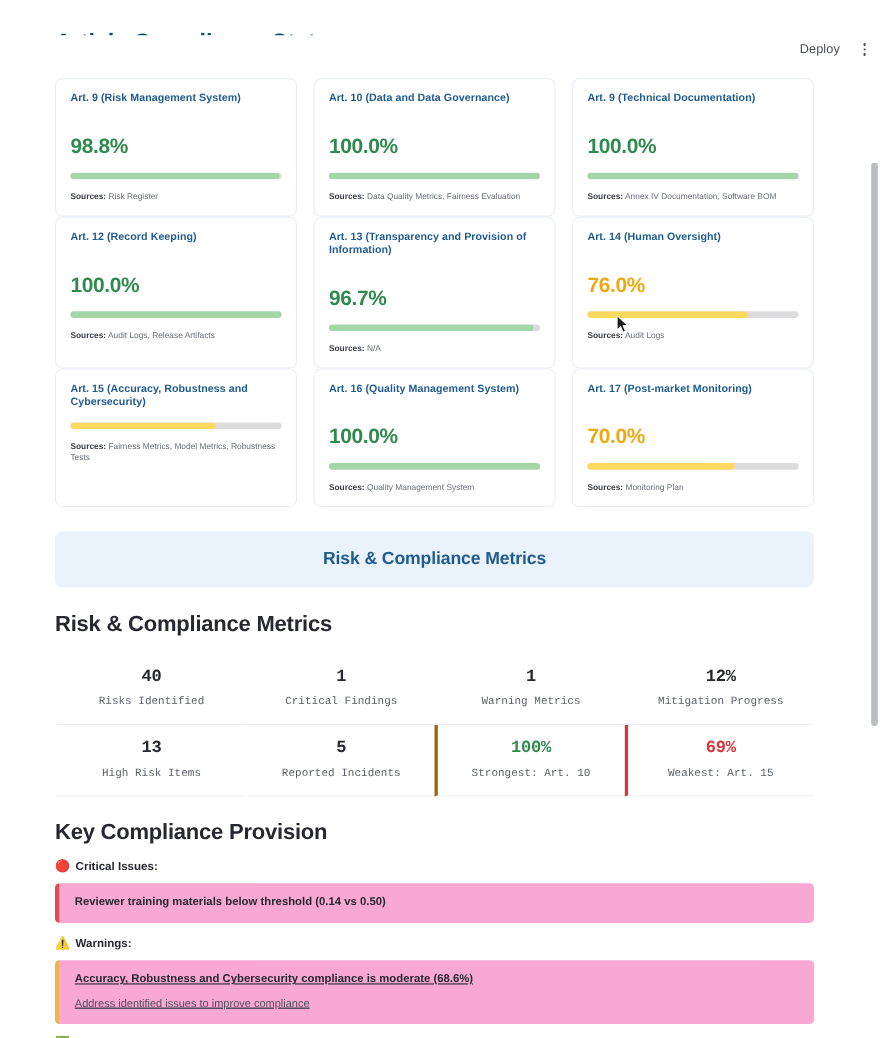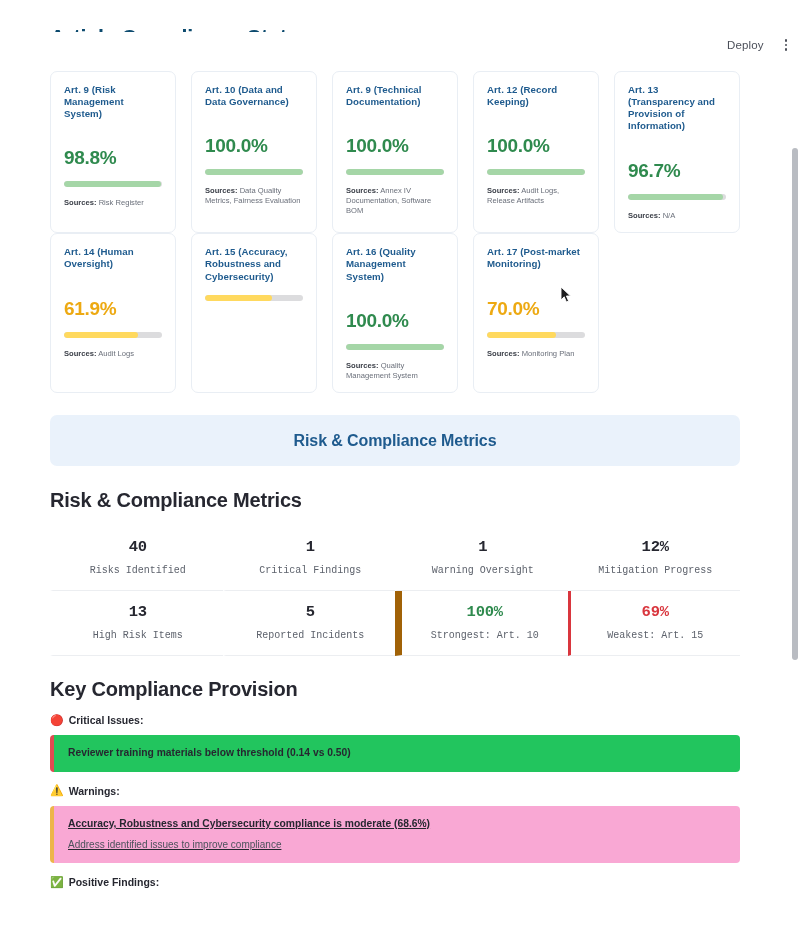--- a/index.html
+++ b/index.html
@@ -71,21 +71,21 @@
     font-size: 20px;
     font-weight: 700;
     color: #262730;
     letter-spacing: -0.2px;
   }
 
   
   .cards-wrap {
     margin-top: 20px;
     display: grid;
-    grid-template-columns: repeat(5, 1fr);
+    grid-template-columns: repeat(3, 1fr);
     column-gap: 15px;
     row-gap: 0px;
   }
   .acard {
     border: 1px solid #e9eef4;
     border-radius: 7px;
     background: #ffffff;
     padding: 12px 13px 12px 13px;
     min-height: 95px;
     display: flex;
@@ -152,21 +152,21 @@
     row-gap: 0;
   }
   .metric {
     padding: 12px 6px 14px 6px;
     text-align: center;
     border-bottom: 1px solid #eceef1;
     position: relative;
     font-family: Liberation Mono, monospace;
   }
   .metric.accent-left { border-left: 3px solid transparent; }
-  .metric.accent-green { border-left: 7px solid #a16207; }
+  .metric.accent-green { border-left: 3px solid #a16207; }
   .metric.accent-red   { border-left: 3px solid #d9363e; }
   .metric-value {
     font-size: 15.5px;
     font-weight: 700;
     color: #262730;
     letter-spacing: -0.2px;
   }
   .metric-value.green { color: #2f8a4e; }
   .metric-value.red   { color: #d9363e; }
   .metric-label {
@@ -199,21 +199,21 @@
     font-weight: 700;
     color: #262730;
     line-height: 1.3;
   }
   .finding-desc {
     margin-top: 8px;
     font-size: 10px;
     color: #4d525c;
     line-height: 1.3;
   }
-  .f-critical { background: #22c55e; border-left: 4px solid #e14b52; }
+  .f-critical { background: #f9a8d4; border-left: 4px solid #e14b52; }
   .f-warning  { background: #f9a8d4; border-left: 4px solid #edb54a; text-decoration: underline; }
 
   
   .scrollbar-track {
     position: absolute;
     top: 0; right: 0;
     width: 9px;
     height: 944px;
     background: transparent;
     z-index: 40;
@@ -292,31 +292,32 @@
         <div class="acard">
           <div class="acard-title">Art. 13 (Transparency and Provision of Information)</div>
           <div class="acard-value v-green">96.7%</div>
           <div class="bar-track">
             <div class="bar-fill f-green" style="width: 96.7%;"></div>
           </div>
           <div class="acard-src"><b>Sources:</b> <span>N/A</span></div>
         </div>
         <div class="acard">
           <div class="acard-title">Art. 14 (Human Oversight)</div>
-          <div class="acard-value v-amber">61.9%</div>
+          <div class="acard-value v-amber">76.0%</div>
           <div class="bar-track">
             <div class="bar-fill f-amber" style="width: 76%;"></div>
           </div>
           <div class="acard-src"><b>Sources:</b> <span>Audit Logs</span></div>
         </div>
         <div class="acard">
           <div class="acard-title">Art. 15 (Accuracy, Robustness and Cybersecurity)</div>
           <div class="bar-track">
             <div class="bar-fill f-amber" style="width: 68.6%;"></div>
           </div>
+          <div class="acard-src"><b>Sources:</b> <span>Fairness Metrics, Model Metrics, Robustness Tests</span></div>
         </div>
         <div class="acard">
           <div class="acard-title">Art. 16 (Quality Management System)</div>
           <div class="acard-value v-green">100.0%</div>
           <div class="bar-track">
             <div class="bar-fill f-green" style="width: 100%;"></div>
           </div>
           <div class="acard-src"><b>Sources:</b> <span>Quality Management System</span></div>
         </div>
         <div class="acard">
@@ -339,21 +340,21 @@
         <div class="metric accent-left">
           <div class="metric-value">40</div>
           <div class="metric-label">Risks Identified</div>
         </div>
         <div class="metric accent-left">
           <div class="metric-value">1</div>
           <div class="metric-label">Critical Findings</div>
         </div>
         <div class="metric accent-left">
           <div class="metric-value">1</div>
-          <div class="metric-label">Warning Oversight</div>
+          <div class="metric-label">Warning Metrics</div>
         </div>
         <div class="metric accent-left">
           <div class="metric-value">12%</div>
           <div class="metric-label">Mitigation Progress</div>
         </div>
         <div class="metric accent-left">
           <div class="metric-value">13</div>
           <div class="metric-label">High Risk Items</div>
         </div>
         <div class="metric accent-left">

